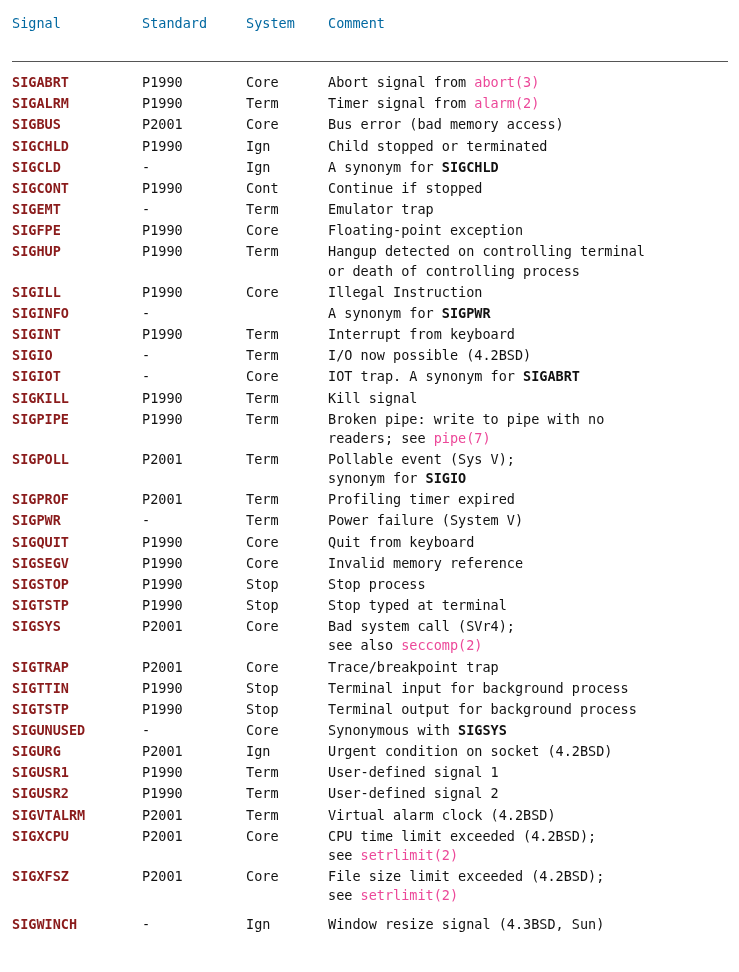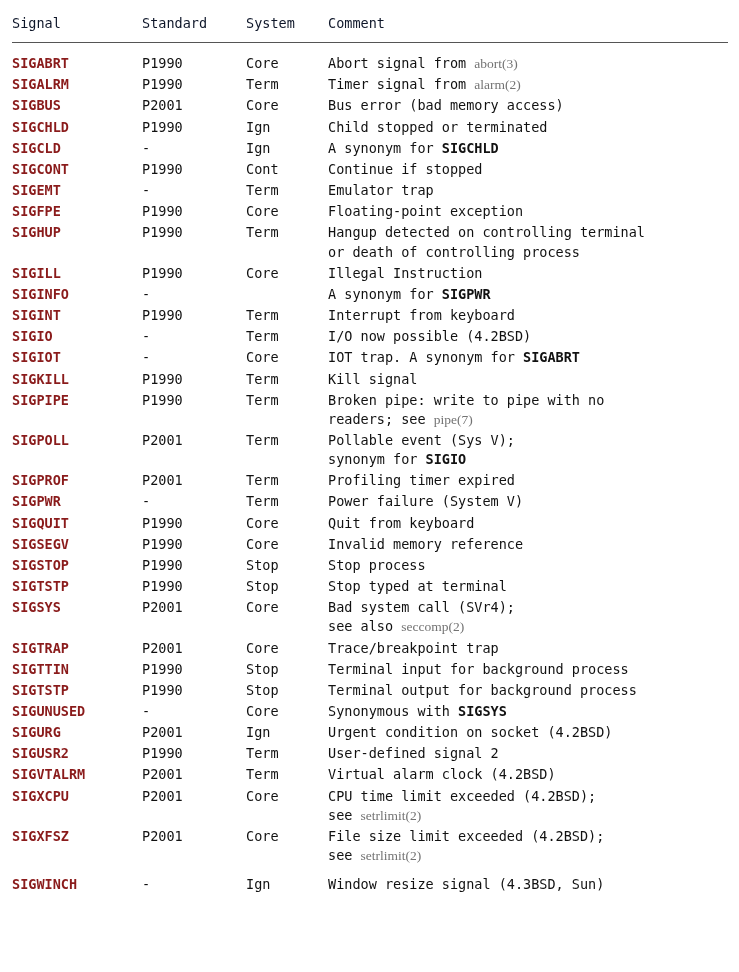--- a/index.html
+++ b/index.html
@@ -26,22 +26,22 @@
     table-layout: fixed;
   }
   table.sigtable col.c-signal { width: 130px; }
   table.sigtable col.c-standard { width: 104px; }
   table.sigtable col.c-action { width: 82px; }
   table.sigtable col.c-comment { width: 400px; }
 
   thead th {
     text-align: left;
     font-weight: normal;
-    color: #0f172a;
-    padding: 4px 0 9px 0;
+    color: #0369a1;
+    padding: 4px 0 28px 0;
     vertical-align: top;
     line-height: 1.42;
   }
   thead tr.head-row th {
     border-bottom: 1.5px solid #555555;
   }
   tbody td {
     vertical-align: top;
     padding: 1px 0 1px 0;
     line-height: 1.42;
@@ -51,22 +51,21 @@
 
   .sig-name {
     color: #8a1b1b;
     font-weight: bold;
   }
   .mono-bold {
     font-weight: bold;
     color: #111111;
   }
   .xref {
-    color: #737373;
-    font-family: Liberation Serif, serif;
+    color: #ec4899;
   }
   .spacer-row td { height: 8px; padding: 0; }
 </style>
 </head>
 <body>
 
 <div class="page">
 
   <table class="sigtable">
     <colgroup>
@@ -256,20 +255,26 @@
           <td>Core</td>
           <td><span>Synonymous with </span><span class="mono-bold">SIGSYS</span></td>
         </tr>
         <tr>
           <td><span class="sig-name">SIGURG</span></td>
           <td>P2001</td>
           <td>Ign</td>
           <td><span>Urgent condition on socket (4.2BSD)</span></td>
         </tr>
         <tr>
+          <td><span class="sig-name">SIGUSR1</span></td>
+          <td>P1990</td>
+          <td>Term</td>
+          <td><span>User-defined signal 1</span></td>
+        </tr>
+        <tr>
           <td><span class="sig-name">SIGUSR2</span></td>
           <td>P1990</td>
           <td>Term</td>
           <td><span>User-defined signal 2</span></td>
         </tr>
         <tr>
           <td><span class="sig-name">SIGVTALRM</span></td>
           <td>P2001</td>
           <td>Term</td>
           <td><span>Virtual alarm clock (4.2BSD)</span></td>

